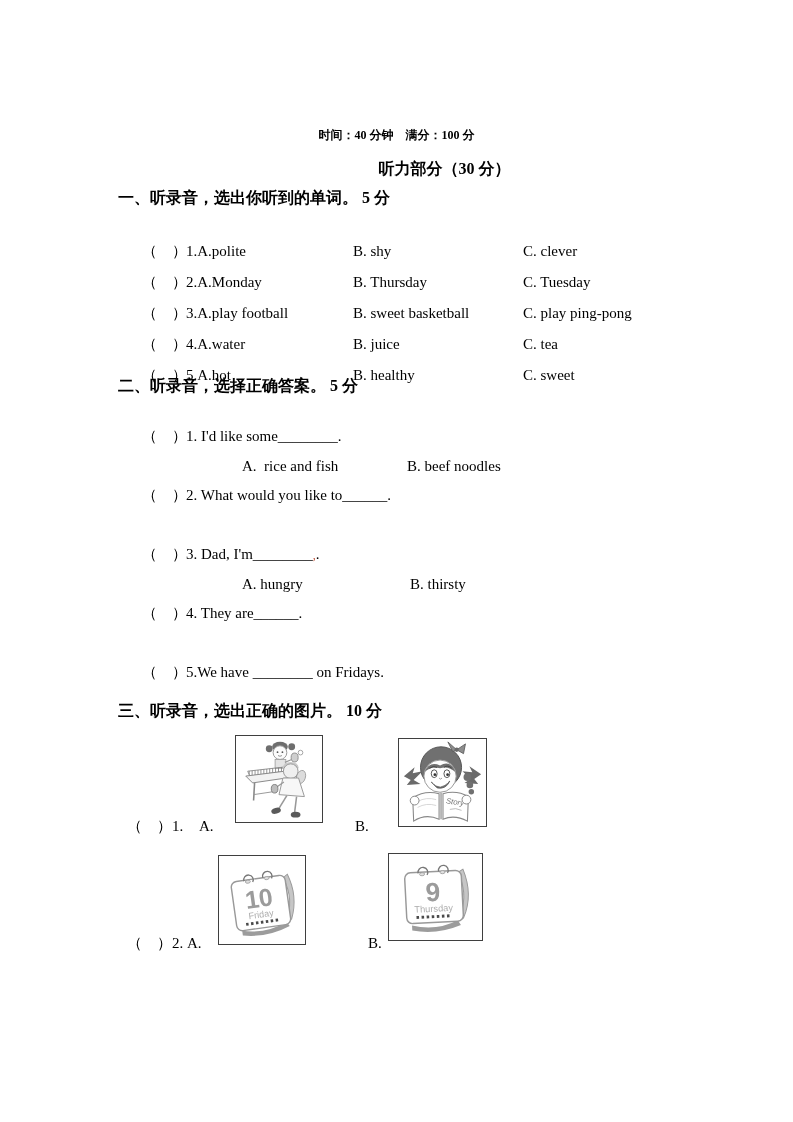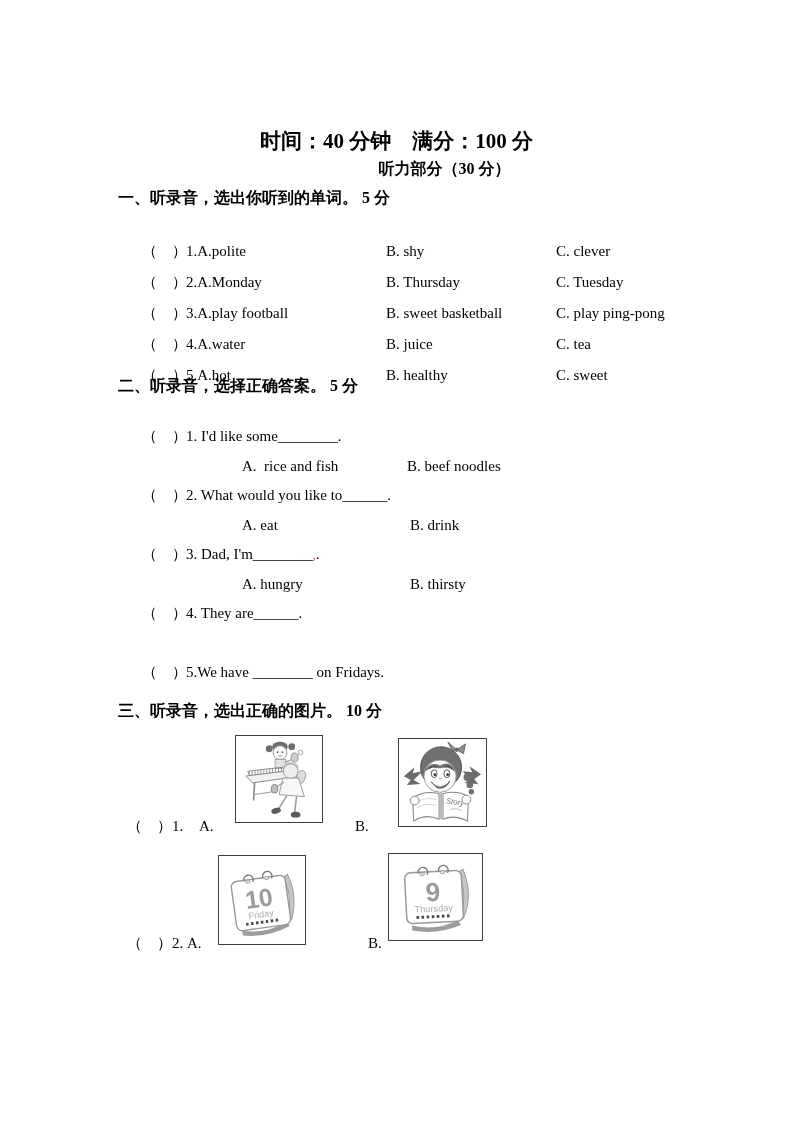--- a/index.html
+++ b/index.html
@@ -2,31 +2,31 @@
 <html><head>
 <meta charset="utf-8">
 <style>
   html,body{margin:0;padding:0;background:#fff;}
   .page{
     position:relative;width:793px;height:1122px;background:#ffffff;
     font-family:"Liberation Serif",serif;color:#000;overflow:hidden;
   }
   .center-line{position:absolute;left:0;width:793px;text-align:center;white-space:pre;}
   .title{top:90px;font-size:17px;font-weight:bold;letter-spacing:1px;}
-  .info{top:127px;font-size:21px;font-weight:bold;}
+  .info{top:127px;font-size:12px;font-weight:bold;}
   .listening{top:159px;font-size:16px;font-weight:bold;padding-left:48px;}
   .heading{position:absolute;left:118px;font-size:16px;font-weight:bold;white-space:pre;}
   .h-p1{top:188px;}
   .h-p2{top:376px;}
   .h-p3{top:701px;}
   .row{position:absolute;font-size:15px;line-height:20px;white-space:pre;}
   .p1row{left:127px;}
   .p1row .br{display:inline-block;width:44px;}
   .p1row .c1{display:inline-block;width:167px;}
-  .p1row .c2{display:inline-block;width:170px;margin-left:33px;}
+  .p1row .c2{display:inline-block;width:170px;}
   .stemrow{left:127px;}
   .stemrow .br{display:inline-block;width:44px;}
   .optrow{left:180px;}
   .optrow .oa{display:inline-block;width:165px;margin-left:47px;}
   .optrow.wb2 .oa{width:168px;}
   .optrow.wb4 .oa{width:178px;}
   .optrow.wb5 .oa{width:140px;}
   .redmark{color:#c05038;font-size:12px;}
   .lbl{position:absolute;font-size:15px;line-height:20px;white-space:pre;}
   .imgbox{position:absolute;border:1px solid #3f3f3f;background:#fff;box-sizing:border-box;}
@@ -64,23 +64,20 @@
   <div class="row stemrow" style="top:406px">
     <span class="br">（　）</span><span>1. I'd like some________.</span>
   </div>
   <div class="row optrow" style="top:436px">
     <span class="oa">A.  rice and fish</span><span>B. beef noodles</span>
   </div>
 
   <div class="row stemrow" style="top:465px">
     <span class="br">（　）</span><span>2. What would you like to______.</span>
   </div>
-  <div class="row optrow wb2" style="top:495px">
-    <span class="oa">A. eat</span><span>B. drink</span>
-  </div>
 
   <div class="row stemrow" style="top:524px">
     <span class="br">（　）</span><span>3. Dad, I'm________</span><span class="redmark">,</span><span>.</span>
   </div>
   <div class="row optrow wb2" style="top:554px">
     <span class="oa">A. hungry</span><span>B. thirsty</span>
   </div>
 
   <div class="row stemrow" style="top:583px">
     <span class="br">（　）</span><span>4. They are______.</span>

